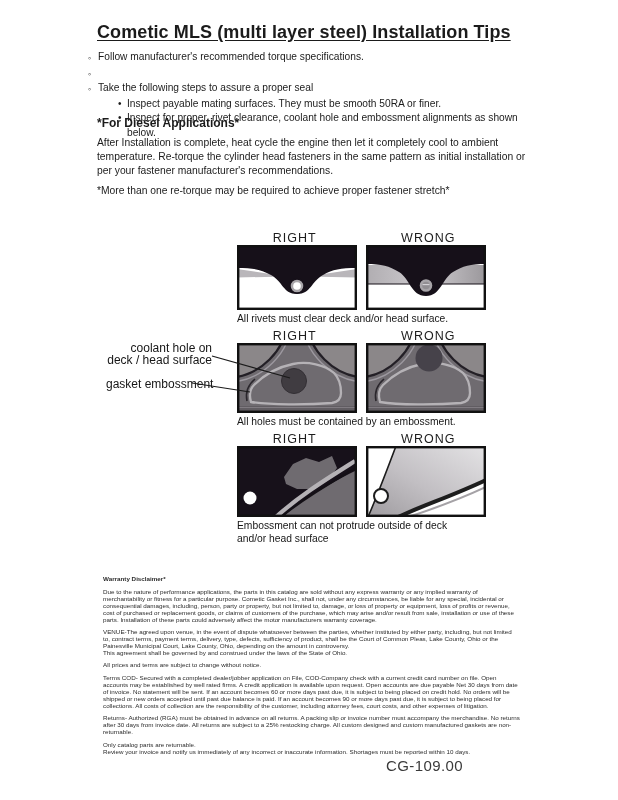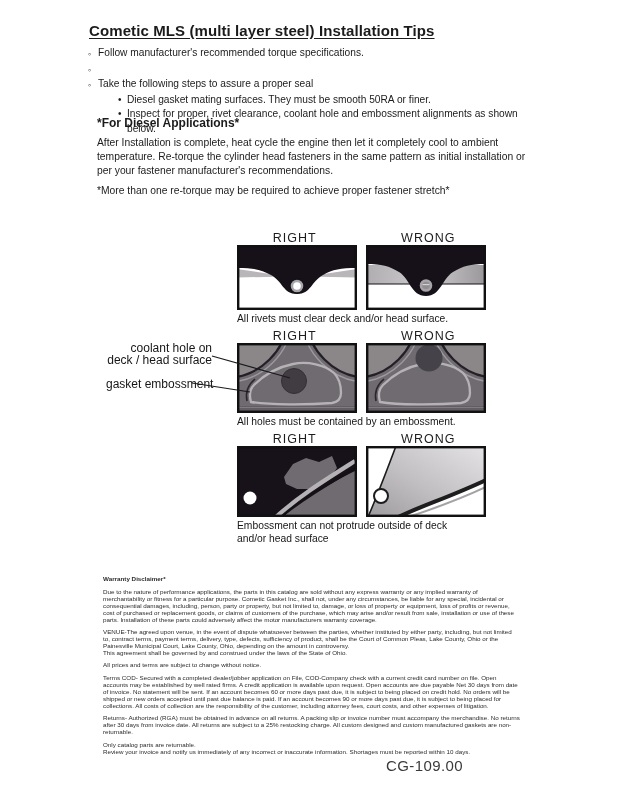--- a/index.html
+++ b/index.html
@@ -1,21 +1,21 @@
 <!DOCTYPE html>
 <html><head>
 <meta charset="utf-8">
 <style>
   html,body{margin:0;padding:0;}
   body{width:618px;height:800px;background:#e8e8e8;font-family:"Liberation Sans",sans-serif;}
   .page{position:relative;width:618px;height:800px;background:#ffffff;overflow:hidden;color:#1b1b1b;}
 
   
   .tips{position:absolute;left:88px;top:22px;width:452px;}
-  .page-title{display:inline-block;margin:0 0 7px 1px;font-size:15px;font-weight:bold;
+  .page-title{display:inline-block;margin:0 0 7px 9px;font-size:18px;font-weight:bold;
               text-decoration:underline;text-underline-offset:2px;letter-spacing:.1px;}
   .bullet-row{display:flex;font-size:10.2px;line-height:14.5px;}
   .bullet-glyph{width:10px;flex:0 0 10px;text-align:left;font-size:9px;padding-top:1px;}
   .sub-bullets{margin-left:30px;}
   .sub-bullet-row{display:flex;font-size:10.2px;line-height:14.5px;}
   .sub-bullet-glyph{width:9px;flex:0 0 9px;font-size:10px;}
 
   
   .diesel{position:absolute;left:97px;top:116px;width:443px;font-size:10.3px;line-height:14px;}
   .diesel-heading{margin:0 0 6px 0;font-size:12px;font-weight:bold;}
@@ -56,21 +56,21 @@
     <div class="bullet-row">
       <span class="bullet-glyph">◦</span>
     </div>
     <div class="bullet-row">
       <span class="bullet-glyph">◦</span>
       <span>Take the following steps to assure a proper seal</span>
     </div>
     <div class="sub-bullets">
       <div class="sub-bullet-row">
         <span class="sub-bullet-glyph">•</span>
-        <span>Diesel gasket mating surfaces.  They must be smooth 50RA or finer.</span>
+        <span>Inspect payable mating surfaces.  They must be smooth 50RA or finer.</span>
       </div>
       <div class="sub-bullet-row">
         <span class="sub-bullet-glyph">•</span>
         <span>Inspect for proper, rivet clearance, coolant hole and embossment alignments as shown below.</span>
       </div>
     </div>
   </div>
 
   <div class="diesel">
     <h2 class="diesel-heading">*For Diesel Applications*</h2>

